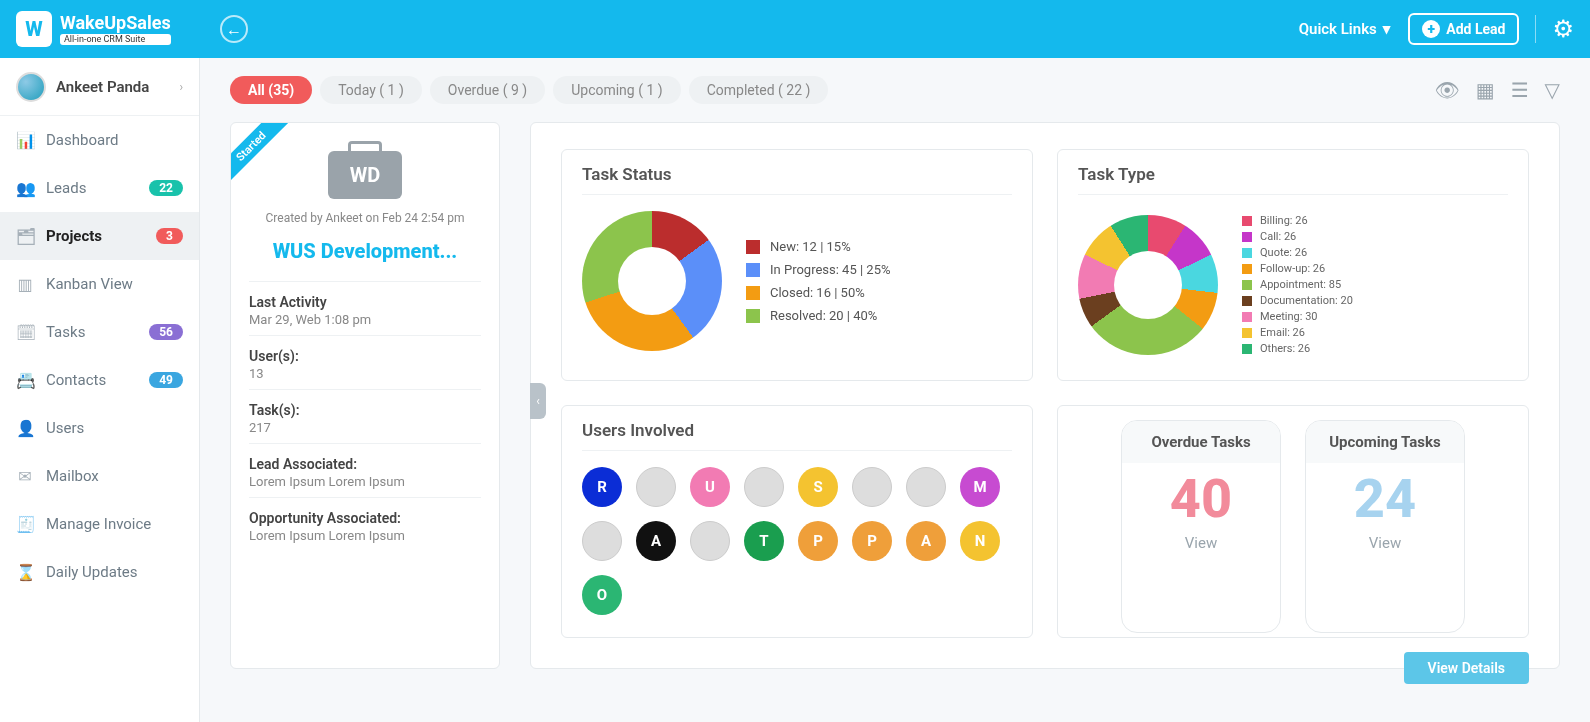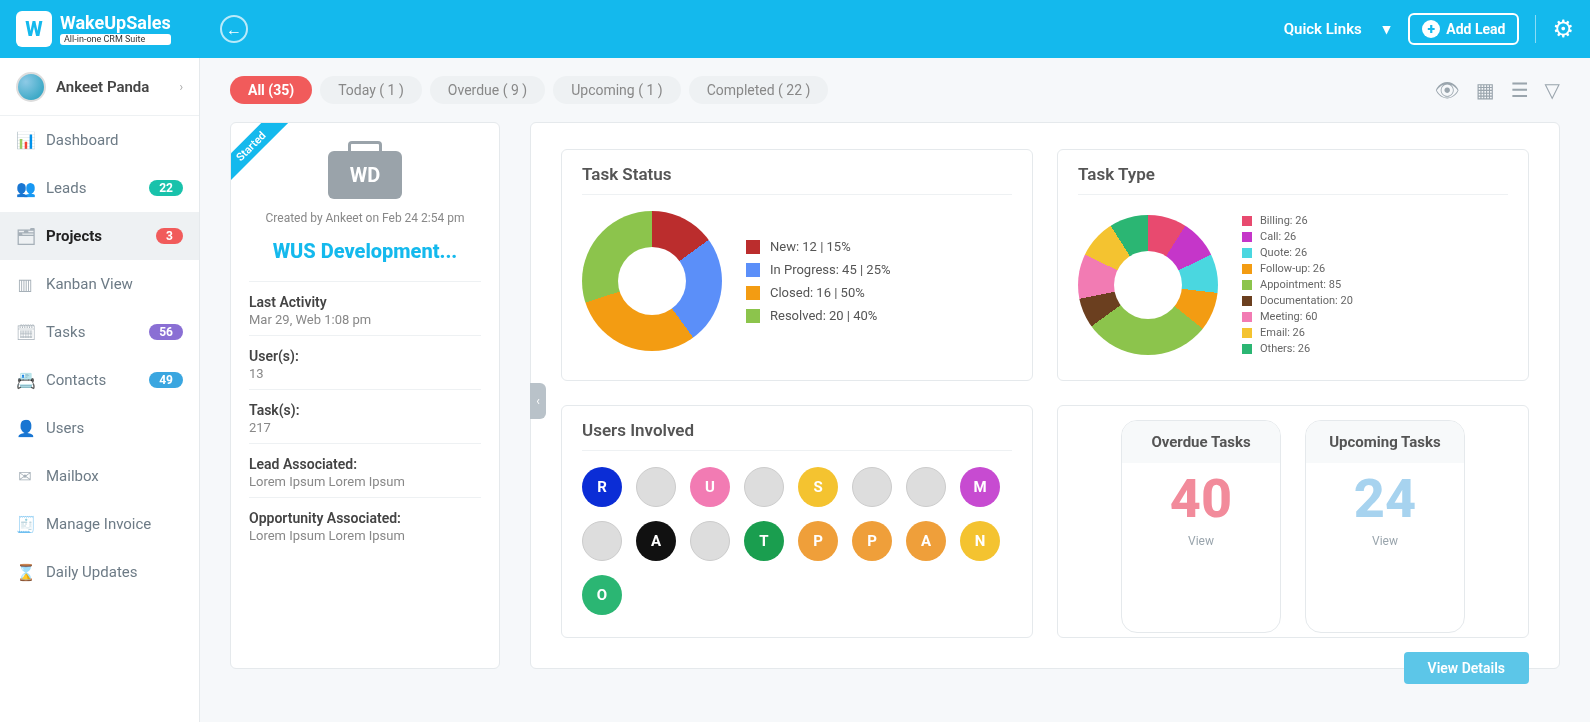--- a/index.html
+++ b/index.html
@@ -6,21 +6,21 @@
 body { background: #f6f8fa; width: 1590px; height: 722px; overflow: hidden; }
 
 .header { height: 58px; background: #14b9ed; display: flex; align-items: center; padding: 0 16px; color: #fff; }
 .logo-area { width: 184px; display:flex; align-items:center; gap:8px; }
 .logo-badge { width:36px; height:36px; background:#fff; border-radius:6px; display:flex; align-items:center; justify-content:center; color:#14b9ed; font-weight:800; font-size:20px; }
 .logo-text { display:flex; flex-direction:column; line-height:1; }
 .logo-name { font-weight:700; font-size:18px; }
 .logo-sub { background:#fff; color:#333; font-size:9px; padding:1px 4px; border-radius:3px; margin-top:2px; }
 .back-btn { width:28px; height:28px; border:2px solid rgba(255,255,255,.7); border-radius:50%; display:flex; align-items:center; justify-content:center; margin-left:20px; cursor:pointer; }
 .spacer { flex:1; }
-.quicklinks { display:flex; align-items:flex-start; gap:21px; font-size:15px; font-weight:600; margin-right:18px; cursor:pointer; }
+.quicklinks { display:flex; align-items:flex-start; gap:6px; font-size:15px; font-weight:600; margin-right:18px; cursor:pointer; }
 .add-lead { border:2px solid #fff; border-radius:6px; padding:5px 12px; display:flex; align-items:center; gap:6px; font-weight:700; font-size:14px; cursor:pointer; }
 .add-lead .plus { width:18px; height:18px; border-radius:50%; background:#fff; color:#14b9ed; display:flex; align-items:center; justify-content:center; font-weight:900; font-size:14px; }
 .vsep { width:1px; height:28px; background:rgba(255,255,255,.5); margin:0 16px; }
 .gear { font-size:24px; cursor:pointer; }
 
 .body { display:flex; height: calc(100% - 58px); }
 .sidebar { width:200px; background:#fff; border-right:1px solid #e5e9ec; }
 .user-row { height:58px; display:flex; align-items:center; padding:0 16px; gap:10px; border-bottom:1px solid #eef1f3; cursor:pointer; }
 .avatar-sm { width:30px; height:30px; border-radius:50%; background: radial-gradient(circle at 30% 30%, #8ecae6, #219ebc); border:2px solid #ddd; }
 .user-name { font-weight:600; color:#444; flex:1; font-size:15px; }
@@ -70,21 +70,21 @@
 .legend2 .sw { width:10px; height:10px; }
 
 .users-grid { display:flex; flex-wrap:wrap; gap:14px; }
 .uchip { width:40px; height:40px; border-radius:50%; display:flex; align-items:center; justify-content:center; color:#fff; font-weight:700; font-size:15px; }
 .uchip.photo { background:#ddd; border:1px solid #ccc; }
 
 .stats-area { display:flex; gap:24px; justify-content:center; padding:14px 6px 4px; border:1px solid #e5e9ec; border-radius:6px; }
 .stat-card { border:1px solid #e5e9ec; border-radius:16px; width:160px; text-align:center; overflow:hidden; }
 .stat-head { background:#f7f9fa; padding:12px 4px; font-size:15px; font-weight:700; color:#555; }
 .stat-num { font-size:54px; font-weight:800; padding:4px 0 0; }
-.stat-view { padding:4px 0 14px; color:#9aa5ad; font-size:12px; cursor:pointer; }
+.stat-view { padding:4px 0 14px; color:#9aa5ad; font-size:15px; cursor:pointer; }
 .pink { color:#f28b9b; }
 .lblue { color:#a7d3ef; }
 
 .view-details { position:absolute; right:30px; bottom:-16px; background:#5cc6e8; color:#fff; padding:8px 24px; border-radius:4px; font-weight:600; font-size:14px; cursor:pointer; }
 
 .collapse-grip { position:absolute; left:-1px; top:260px; width:16px; height:36px; background:#b9c2c9; border-radius:0 6px 6px 0; color:#fff; display:flex; align-items:center; justify-content:center; font-size:12px; cursor:pointer; }
 </style>
 </head>
 <body>
 
@@ -272,21 +272,21 @@
                 <div class="legend-row">
                   <span class="sw" style="background:#8cc44c"></span>
                   <span>Appointment: 85</span>
                 </div>
                 <div class="legend-row">
                   <span class="sw" style="background:#6b3f1f"></span>
                   <span>Documentation: 20</span>
                 </div>
                 <div class="legend-row">
                   <span class="sw" style="background:#f27bb3"></span>
-                  <span>Meeting: 60</span>
+                  <span>Meeting: 30</span>
                 </div>
                 <div class="legend-row">
                   <span class="sw" style="background:#f4c330"></span>
                   <span>Email: 26</span>
                 </div>
                 <div class="legend-row">
                   <span class="sw" style="background:#2bb673"></span>
                   <span>Others: 26</span>
                 </div>
               </div>

